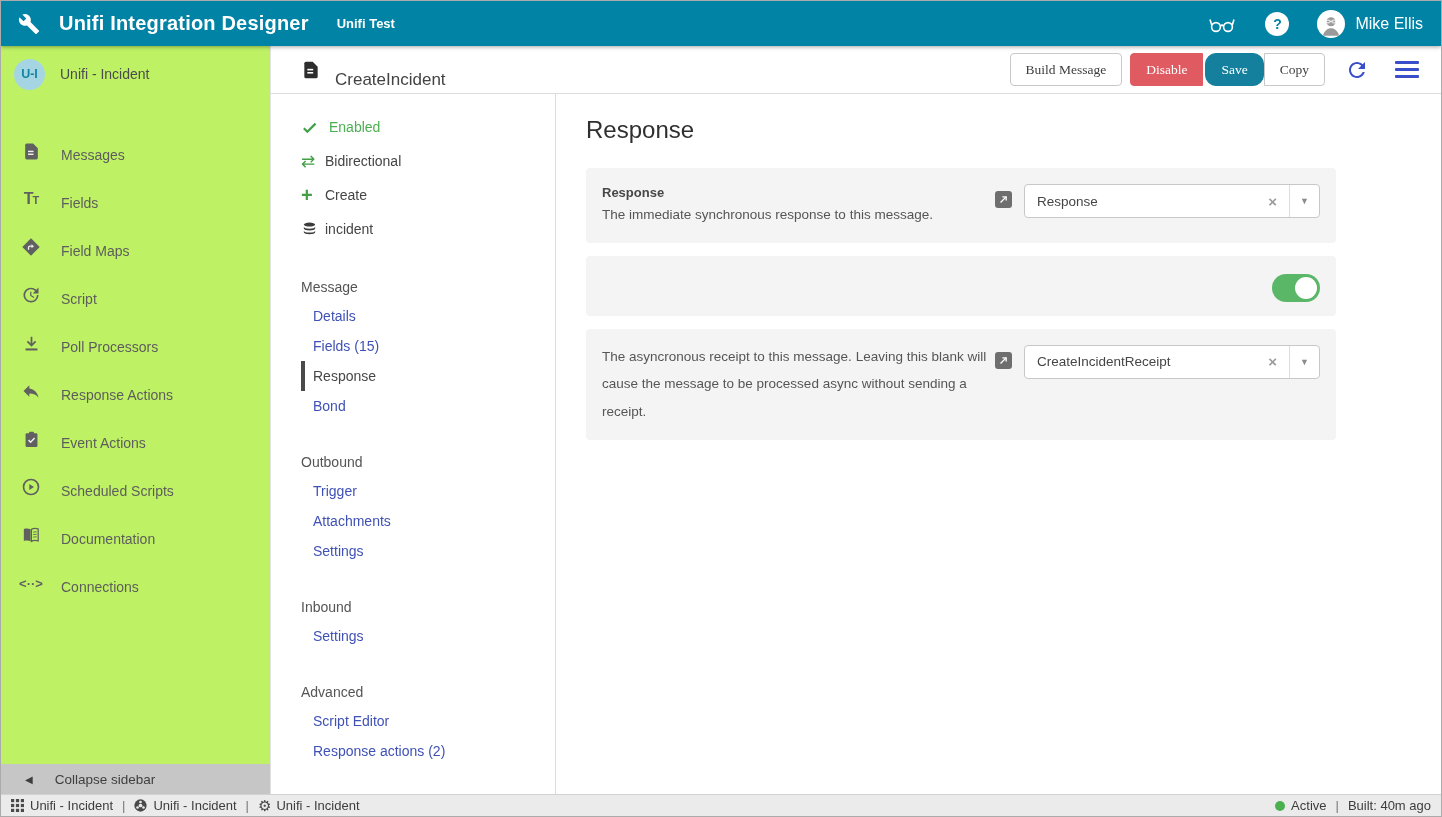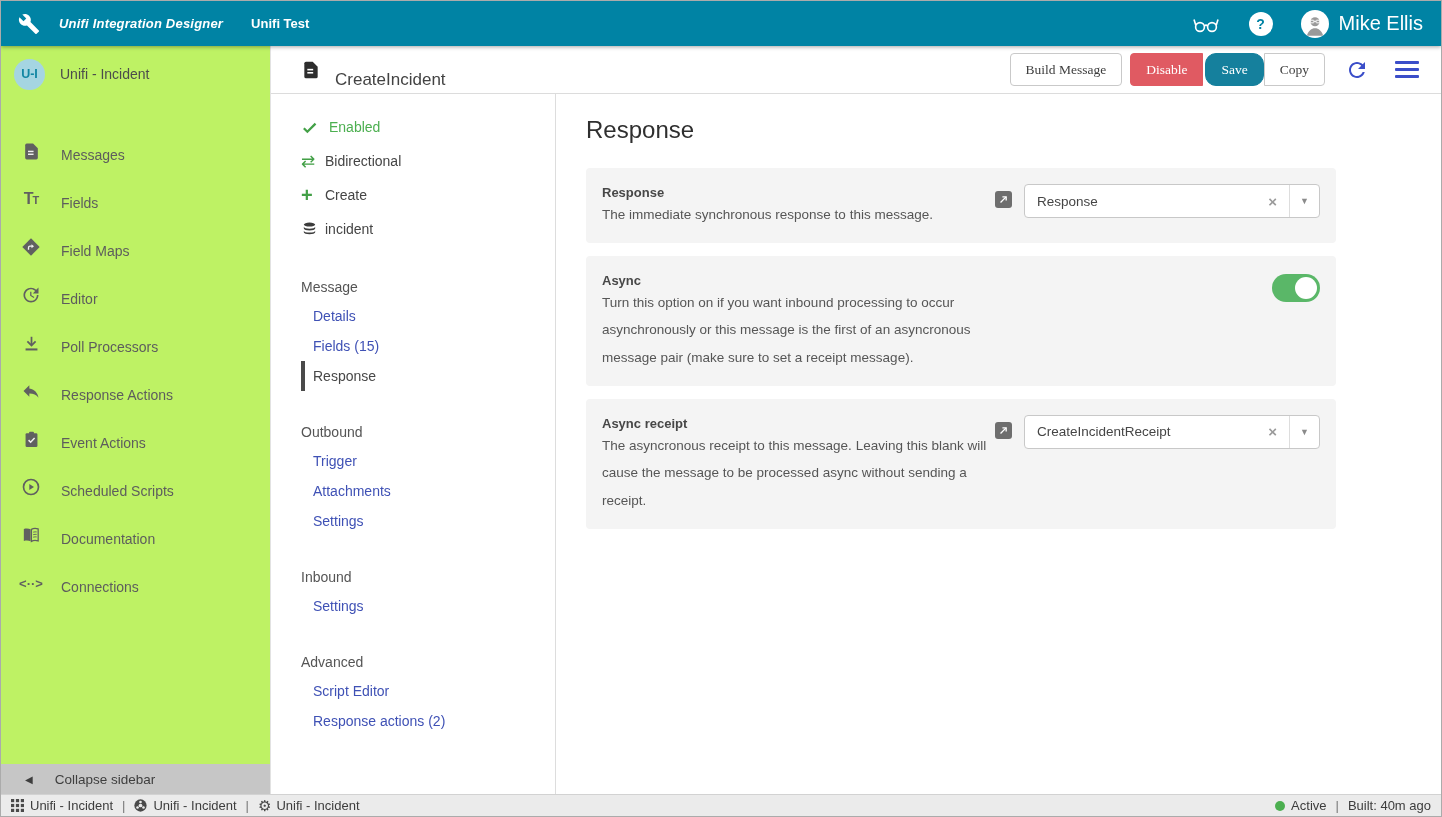--- a/index.html
+++ b/index.html
@@ -19,34 +19,34 @@
   
   .topbar {
     height:45px; flex:0 0 45px;
     background:#0083a4; color:#fff;
     display:flex; align-items:center;
     padding:0 18px 0 16px;
     box-shadow:0 1px 4px rgba(0,0,0,.35);
     position:relative; z-index:10;
   }
   .wrench { width:24px; height:24px; display:flex; align-items:center; justify-content:center; }
-  .topbar-title { font-size:13px; font-weight:bold; margin-left:18px; letter-spacing:.2px;font-style:italic; }
+  .topbar-title { font-size:20px; font-weight:bold; margin-left:18px; letter-spacing:.2px; }
   .topbar-env { font-size:13px; font-weight:bold; margin-left:28px; }
   .topbar-spacer { flex:1; }
   .glasses-btn { margin-right:28px; display:flex; cursor:pointer; }
   .help-btn {
     width:24px; height:24px; border-radius:50%; background:#fff; color:#0083a4;
     font-size:14px; font-weight:bold; display:flex; align-items:center; justify-content:center;
     margin-right:28px; cursor:pointer;
   }
   .user-avatar {
     width:28px; height:28px; border-radius:50%; background:#fff; overflow:hidden;
     display:flex; align-items:flex-end; justify-content:center; margin-right:10px; cursor:pointer;
   }
-  .user-name { font-size:20px; }
+  .user-name { font-size:16px; }
 
   
   .main-row { flex:1; display:flex; min-height:0; }
 
   
   .sidebar {
     width:270px; flex:0 0 270px; background:#bef264;
     display:flex; flex-direction:column; border-right:1px solid #e2e2e2;
   }
   .sidebar-header { height:56px; flex:0 0 56px; display:flex; align-items:center; padding:0 13px; }
@@ -222,21 +222,21 @@
           </span>
           <span>Field Maps</span>
         </div>
 
         <div class="side-item">
           <span class="side-icon">
             <svg width="20" height="20" viewBox="0 0 24 24">
                 <path fill="#606060" d="M21 10.12h-6.78l2.74-2.82c-2.73-2.7-7.15-2.8-9.88-.1-2.73 2.71-2.73 7.08 0 9.79s7.15 2.71 9.88 0C18.32 15.65 19 14.08 19 12.1h2c0 1.98-.88 4.55-2.64 6.29-3.51 3.48-9.21 3.48-12.72 0-3.5-3.47-3.53-9.11-.02-12.58s9.14-3.47 12.65 0L21 3v7.12zM12.5 8v4.25l3.5 2.08-.72 1.21L11 13V8h1.5z"></path>
               </svg>
           </span>
-          <span>Editor</span>
+          <span>Script</span>
         </div>
 
         <div class="side-item">
           <span class="side-icon">
             <svg width="19" height="19" viewBox="0 0 24 24" fill="none" stroke="#606060">
                 <path d="M12 3.5v10" stroke-width="2.2"></path>
                 <path d="M6.8 9.2 12 14.4l5.2-5.2" stroke-width="2.2"></path>
                 <path d="M4.5 19.5h15" stroke-width="2.6"></path>
               </svg>
           </span>
@@ -360,20 +360,21 @@
                 </svg>
             </span>
             <span class="nav-status-label">incident</span>
           </div>
 
           <div class="nav-section">
             <div class="nav-section-title">Message</div>
             <div class="nav-item">Details</div>
             <div class="nav-item">Fields (15)</div>
             <div class="nav-item active">Response</div>
+            <div class="nav-item">Bond</div>
           </div>
 
           <div class="nav-section">
             <div class="nav-section-title">Outbound</div>
             <div class="nav-item">Trigger</div>
             <div class="nav-item">Attachments</div>
             <div class="nav-item">Settings</div>
           </div>
 
           <div class="nav-section">
@@ -407,34 +408,29 @@
               </span>
               <div class="ref-select">
                 <span class="select-value">Response</span>
                 <span class="select-clear">×</span>
                 <span class="select-caret">▼</span>
               </div>
             </div>
           </div>
 
           <div class="panel">
-            <div class="panel-left">
-              <div class="panel-label">Async</div>
-              <div class="panel-desc">Turn this option on if you want inbound processing to occur asynchronously or this message is the first of an asyncronous message pair (make sure to set a receipt message).</div>
-            </div>
             <div class="panel-right">
               <span class="toggle">
                   <span class="toggle-knob"></span>
                 </span>
             </div>
           </div>
 
           <div class="panel">
             <div class="panel-left">
-              <div class="panel-label">Async receipt</div>
               <div class="panel-desc">The asyncronous receipt to this message. Leaving this blank will cause the message to be processed async without sending a receipt.</div>
             </div>
             <div class="panel-right">
               <span class="popout">
                 <svg width="11" height="11" viewBox="0 0 14 14" fill="none" stroke="#fff" stroke-width="1.7">
                     <path d="M3.2 10.8 10 4"></path>
                     <path d="M5.6 3.6H10.4V8.4"></path>
                   </svg>
               </span>
               <div class="ref-select">

